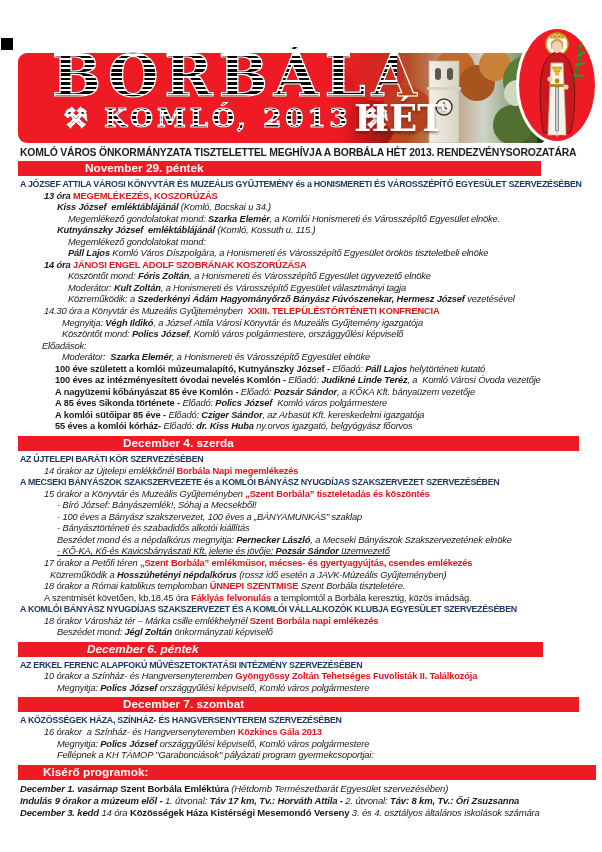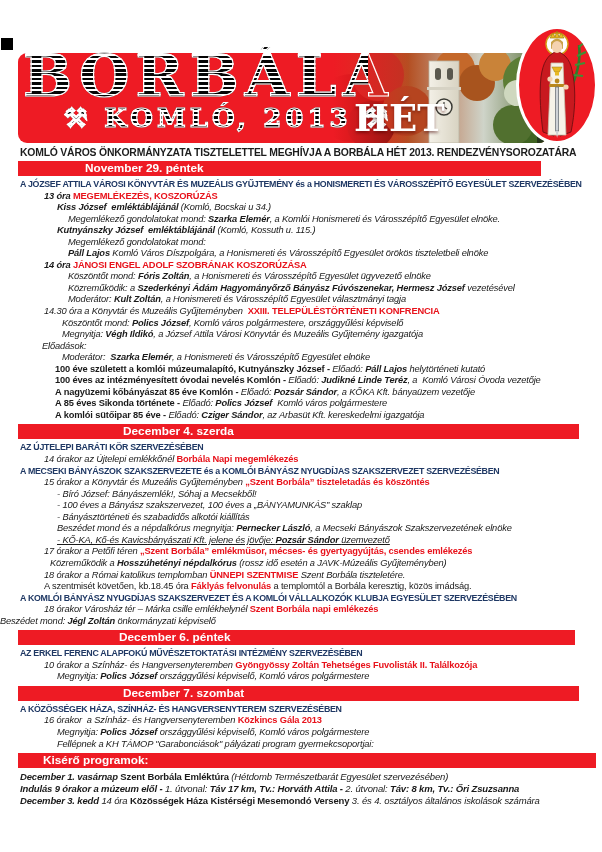--- a/index.html
+++ b/index.html
@@ -5,21 +5,21 @@
   html,body{margin:0;padding:0;background:#fff;}
   .page{position:relative;width:602px;height:852px;background:#fff;overflow:hidden;
         font-family:"Liberation Sans",sans-serif;color:#1a1a1a;}
   .corner-mark{position:absolute;left:1px;top:38px;width:12px;height:12px;background:#000;}
 
   
   .banner{position:absolute;left:18px;top:53px;width:530px;height:90px;
           background:var(--red,#ee1b24);border-radius:9px;}
   .photo{position:absolute;right:0;top:0;width:215px;height:90px;border-radius:0 9px 9px 0;overflow:hidden;}
   .photo svg{display:block;}
-  .title-borbala{position:absolute;left:5px;top:-6px;width:345px;z-index:3;
+  .title-borbala{position:absolute;left:34px;top:-6px;width:345px;z-index:3;
           font-family:"DejaVu Serif","Liberation Serif",serif;font-weight:bold;
           font-size:58px;line-height:1.0;letter-spacing:6px;white-space:pre;}
   .subtitle-komlo{position:absolute;left:46px;top:50px;z-index:3;
           font-family:"DejaVu Serif","Liberation Serif",serif;font-weight:bold;
           font-size:26px;letter-spacing:4px;white-space:pre;}
   .striped{color:#111;}
   @supports (-webkit-background-clip: text) {
     .striped{
       background-image:repeating-linear-gradient(180deg,#050505 0px,#050505 2.6px,#ffffff 2.6px,#ffffff 4.4px);
       -webkit-background-clip:text;background-clip:text;color:transparent;
@@ -140,50 +140,51 @@
         <div class="bar" style="padding-left: 67px; width: 456px;"><span>November 29. péntek</span></div>
         <div class="line" style="margin-left: 20px;"><span class="so">A JÓZSEF ATTILA VÁROSI KÖNYVTÁR ÉS MUZEÁLIS GYŰJTEMÉNY és a HONISMERETI ÉS VÁROSSZÉPÍTŐ EGYESÜLET SZERVEZÉSÉBEN</span></div>
         <div class="line" style="margin-left: 44px;"><span class="sbi">13 óra </span><span class="sr">MEGEMLÉKEZÉS, KOSZORÚZÁS</span></div>
         <div class="line" style="margin-left: 57px;"><span class="sbi">Kiss József  emléktáblájánál </span><span class="si">(Komló, Bocskai u 34.)</span></div>
         <div class="line" style="margin-left: 68px;"><span class="si">Megemlékező gondolatokat mond: </span><span class="sbi">Szarka Elemér</span><span class="si">, a Komlói Honismereti és Városszépítő Egyesület elnöke.</span></div>
         <div class="line" style="margin-left: 57px;"><span class="sbi">Kutnyánszky József  emléktáblájánál </span><span class="si">(Komló, Kossuth u. 115.)</span></div>
         <div class="line" style="margin-left: 68px;"><span class="si">Megemlékező gondolatokat mond:</span></div>
         <div class="line" style="margin-left: 68px;"><span class="sbi">Páll Lajos </span><span class="si">Komló Város Díszpolgára, a Honismereti és Városszépítő Egyesület örökös tiszteletbeli elnöke</span></div>
         <div class="line" style="margin-left: 44px;"><span class="sbi">14 óra </span><span class="sr">JÁNOSI ENGEL ADOLF SZOBRÁNAK KOSZORÚZÁSA</span></div>
         <div class="line" style="margin-left: 68px;"><span class="si">Köszöntőt mond: </span><span class="sbi">Fóris Zoltán</span><span class="si">, a Honismereti és Városszépítő Egyesület ügyvezető elnöke</span></div>
+        <div class="line" style="margin-left: 68px;"><span class="si">Moderátor: </span><span class="sbi">Kult Zoltán</span><span class="si">, a Honismereti és Városszépítő Egyesület választmányi tagja</span></div>
         <div class="line" style="margin-left: 68px;"><span class="si">Közreműködik: a </span><span class="sbi">Szederkényi Ádám Hagyományőrző Bányász Fúvószenekar, Hermesz József </span><span class="si">vezetésével</span></div>
-        <div class="line" style="margin-left: 68px;"><span class="si">Moderátor: </span><span class="sbi">Kult Zoltán</span><span class="si">, a Honismereti és Városszépítő Egyesület választmányi tagja</span></div>
         <div class="line" style="margin-left: 44px;"><span class="si">14.30 óra a Könyvtár és Muzeális Gyűjteményben  </span><span class="sr">XXIII. TELEPÜLÉSTÖRTÉNETI KONFRENCIA</span></div>
+        <div class="line" style="margin-left: 62px;"><span class="si">Megnyitja: </span><span class="sbi">Végh Ildikó</span><span class="si">, a József Attila Városi Könyvtár és Muzeális Gyűjtemény igazgatója</span></div>
         <div class="line" style="margin-left: 62px;"><span class="si">Köszöntőt mond: </span><span class="sbi">Polics József</span><span class="si">, Komló város polgármestere, országgyűlési képviselő</span></div>
-        <div class="line" style="margin-left: 62px;"><span class="si">Megnyitja: </span><span class="sbi">Végh Ildikó</span><span class="si">, a József Attila Városi Könyvtár és Muzeális Gyűjtemény igazgatója</span></div>
         <div class="line" style="margin-left: 42px;"><span class="si">Előadások:</span></div>
         <div class="line" style="margin-left: 62px;"><span class="si">Moderátor:  </span><span class="sbi">Szarka Elemér</span><span class="si">, a Honismereti és Városszépítő Egyesület elnöke</span></div>
         <div class="line" style="margin-left: 55px;"><span class="sb">100 éve született a komlói múzeumalapító, Kutnyánszky József - </span><span class="si">Előadó: </span><span class="sbi">Páll Lajos </span><span class="si">helytörténeti kutató</span></div>
         <div class="line" style="margin-left: 55px;"><span class="sb">100 éves az intézményesített óvodai nevelés Komlón - </span><span class="si">Előadó: </span><span class="sbi">Judikné Linde Teréz</span><span class="si">, a  Komló Városi Óvoda vezetője</span></div>
         <div class="line" style="margin-left: 55px;"><span class="sb">A nagyüzemi kőbányászat 85 éve Komlón - </span><span class="si">Előadó: </span><span class="sbi">Pozsár Sándor</span><span class="si">, a KŐKA Kft. bányaüzem vezetője</span></div>
         <div class="line" style="margin-left: 55px;"><span class="sb">A 85 éves Sikonda története - </span><span class="si">Előadó: </span><span class="sbi">Polics József </span><span class="si"> Komló város polgármestere</span></div>
         <div class="line" style="margin-left: 55px;"><span class="sb">A komlói sütőipar 85 éve - </span><span class="si">Előadó: </span><span class="sbi">Cziger Sándor</span><span class="si">, az Arbasüt Kft. kereskedelmi igazgatója</span></div>
+        <div class="line" style="margin-left: 55px;"><span class="sb">55 éves a komlói kórház- </span><span class="si">Előadó: </span><span class="sbi">dr. Kiss Huba </span><span class="si">ny.orvos igazgató, belgyógyász főorvos</span></div>
         <div class="bar" style="padding-left: 105px; width: 456px;"><span>December 4. szerda</span></div>
         <div class="line" style="margin-left: 20px;"><span class="so">AZ ÚJTELEPI BARÁTI KÖR SZERVEZÉSÉBEN</span></div>
         <div class="line" style="margin-left: 44px;"><span class="si">14 órakor az Újtelepi emlékkőnél </span><span class="sr">Borbála Napi megemlékezés</span></div>
         <div class="line" style="margin-left: 20px;"><span class="so">A MECSEKI BÁNYÁSZOK SZAKSZERVEZETE és a KOMLÓI BÁNYÁSZ NYUGDÍJAS SZAKSZERVEZET SZERVEZÉSÉBEN</span></div>
         <div class="line" style="margin-left: 44px;"><span class="si">15 órakor a Könyvtár és Muzeális Gyűjteményben </span><span class="sr">„Szent Borbála” tiszteletadás és köszöntés</span></div>
         <div class="line" style="margin-left: 57px;"><span class="si">- Bíró József: Bányászemlék!, Sóhaj a Mecsekből!</span></div>
         <div class="line" style="margin-left: 57px;"><span class="si">- 100 éves a Bányász szakszervezet, 100 éves a „BÁNYAMUNKÁS” szaklap</span></div>
         <div class="line" style="margin-left: 57px;"><span class="si">- Bányásztörténeti és szabadidős alkotói kiállítás</span></div>
         <div class="line" style="margin-left: 57px;"><span class="si">Beszédet mond és a népdalkórus megnyitja: </span><span class="sbi">Pernecker László</span><span class="si">, a Mecseki Bányászok Szakszervezetének elnöke</span></div>
         <div class="line" style="margin-left: 57px; text-decoration: underline;"><span class="si">- KŐ-KA, Kő-és Kavicsbányászati Kft. jelene és jövője: </span><span class="sbi">Pozsár Sándor </span><span class="si">üzemvezető</span></div>
         <div class="line" style="margin-left: 44px;"><span class="si">17 órakor a Petőfi téren </span><span class="sr">„Szent Borbála” emlékműsor, mécses- és gyertyagyújtás, csendes emlékezés</span></div>
         <div class="line" style="margin-left: 50px;"><span class="si">Közreműködik a </span><span class="sbi">Hosszúhetényi népdalkórus </span><span class="si">(rossz idő esetén a JAVK-Múzeális Gyűjteményben)</span></div>
         <div class="line" style="margin-left: 44px;"><span class="si">18 órakor a Római katolikus templomban </span><span class="sr">ÜNNEPI SZENTMISE </span><span class="si">Szent Borbála tiszteletére.</span></div>
         <div class="line" style="margin-left: 44px;"><span class="sn">A szentmisét követően, kb.18.45 óra </span><span class="sr">Fáklyás felvonulás </span><span class="sn">a templomtól a Borbála keresztig, közös imádság.</span></div>
         <div class="line" style="margin-left: 20px;"><span class="so">A KOMLÓI BÁNYÁSZ NYUGDÍJAS SZAKSZERVEZET ÉS A KOMLÓI VÁLLALKOZÓK KLUBJA EGYESÜLET SZERVEZÉSÉBEN</span></div>
         <div class="line" style="margin-left: 44px;"><span class="si">18 órakor Városház tér – Márka csille emlékhelynél </span><span class="sr">Szent Borbála napi emlékezés</span></div>
-        <div class="line" style=""><span class="si">Beszédet mond: </span><span class="sbi">Jégl Zoltán </span><span class="si">önkormányzati képviselő</span></div>
-        <div class="bar" style="padding-left: 101px; width: 456px;"><span>December 6. péntek</span></div>
+        <div class="line" style="margin-left: 57px;"><span class="si">Beszédet mond: </span><span class="sbi">Jégl Zoltán </span><span class="si">önkormányzati képviselő</span></div>
+        <div class="bar" style="padding-left: 69px; width: 456px; font-style: italic;"><span>December 6. péntek</span></div>
         <div class="line" style="margin-left: 20px;"><span class="so">AZ ERKEL FERENC ALAPFOKÚ MŰVÉSZETOKTATÁSI INTÉZMÉNY SZERVEZÉSÉBEN</span></div>
         <div class="line" style="margin-left: 44px;"><span class="si">10 órakor a Színház- és Hangversenyteremben </span><span class="sr">Gyöngyössy Zoltán Tehetséges Fuvolisták II. Találkozója</span></div>
         <div class="line" style="margin-left: 57px;"><span class="si">Megnyitja: </span><span class="sbi">Polics József </span><span class="si">országgyűlési képviselő, Komló város polgármestere</span></div>
         <div class="bar" style="padding-left: 105px; width: 456px;"><span>December 7. szombat</span></div>
         <div class="line" style="margin-left: 20px;"><span class="so">A KÖZÖSSÉGEK HÁZA, SZÍNHÁZ- ÉS HANGVERSENYTEREM SZERVEZÉSÉBEN</span></div>
         <div class="line" style="margin-left: 44px;"><span class="si">16 órakor  a Színház- és Hangversenyteremben </span><span class="sr">Közkincs Gála 2013</span></div>
         <div class="line" style="margin-left: 57px;"><span class="si">Megnyitja: </span><span class="sbi">Polics József </span><span class="si">országgyűlési képviselő, Komló város polgármestere</span></div>
         <div class="line" style="margin-left: 57px;"><span class="si">Fellépnek a KH TÁMOP "Garabonciások" pályázati program gyermekcsoportjai:</span></div>
         <div class="bar" style="padding-left: 25px; width: 553px;"><span>Kisérő programok:</span></div>
         <div class="line lg" style="margin-left: 20px;"><span class="sbi">December 1. vasárnap </span><span class="sb">Szent Borbála Emléktúra </span><span class="si">(Hétdomb Természetbarát Egyesület szervezésében)</span></div>

